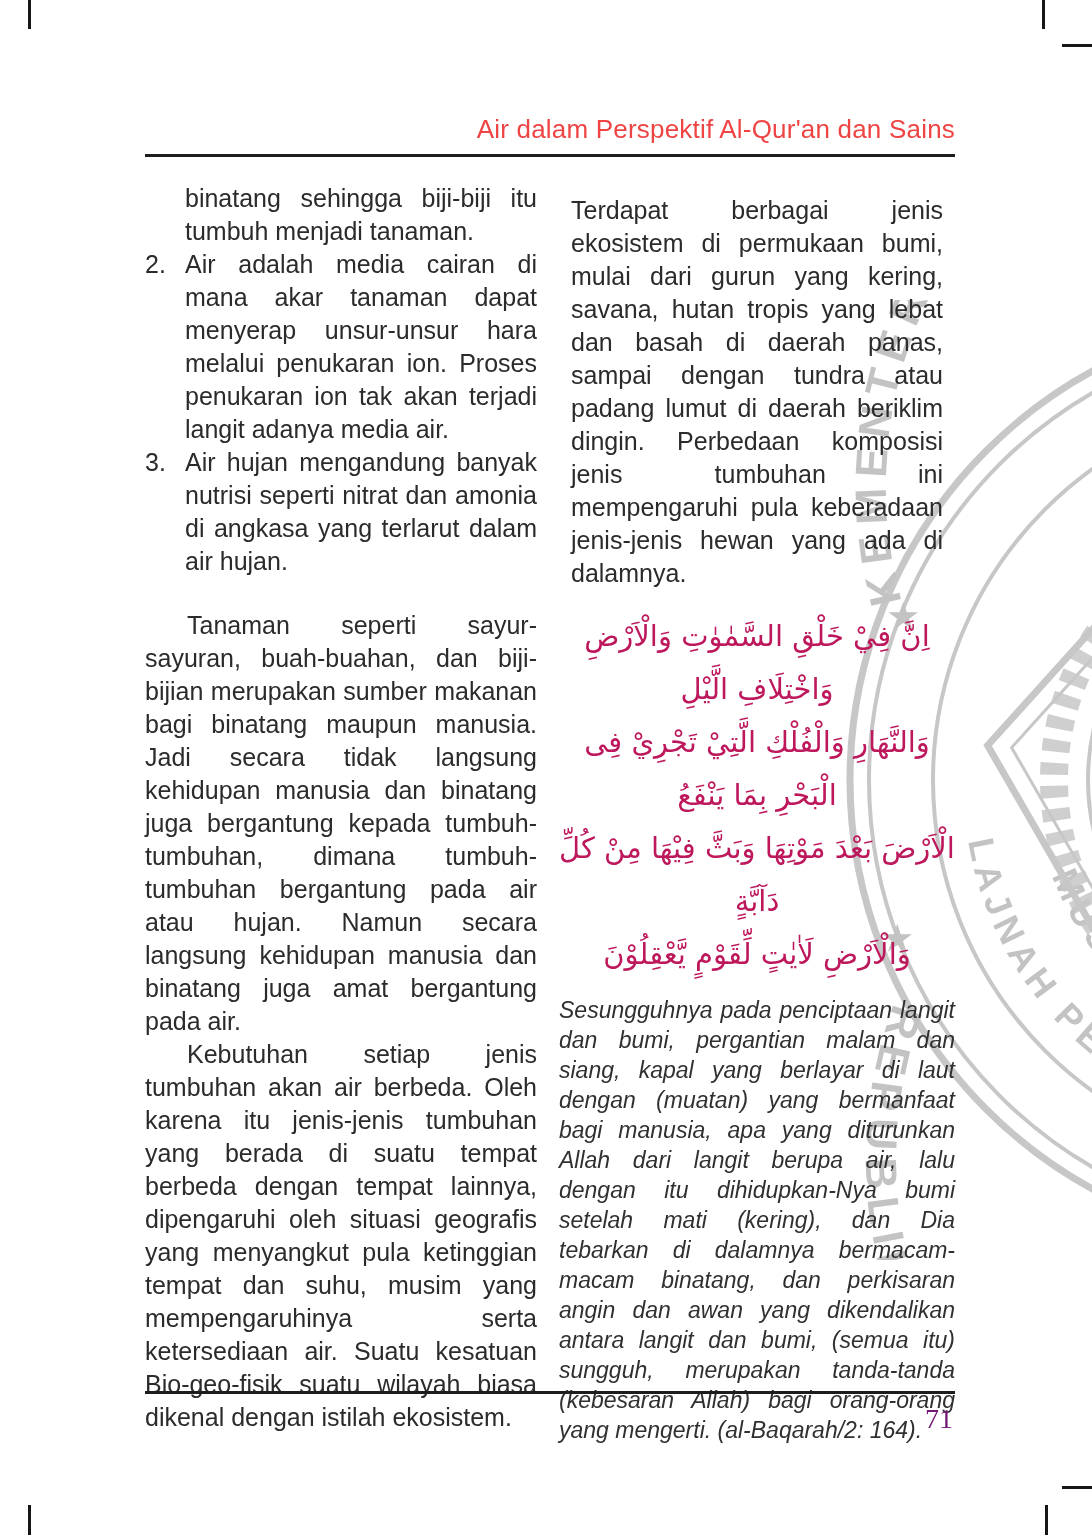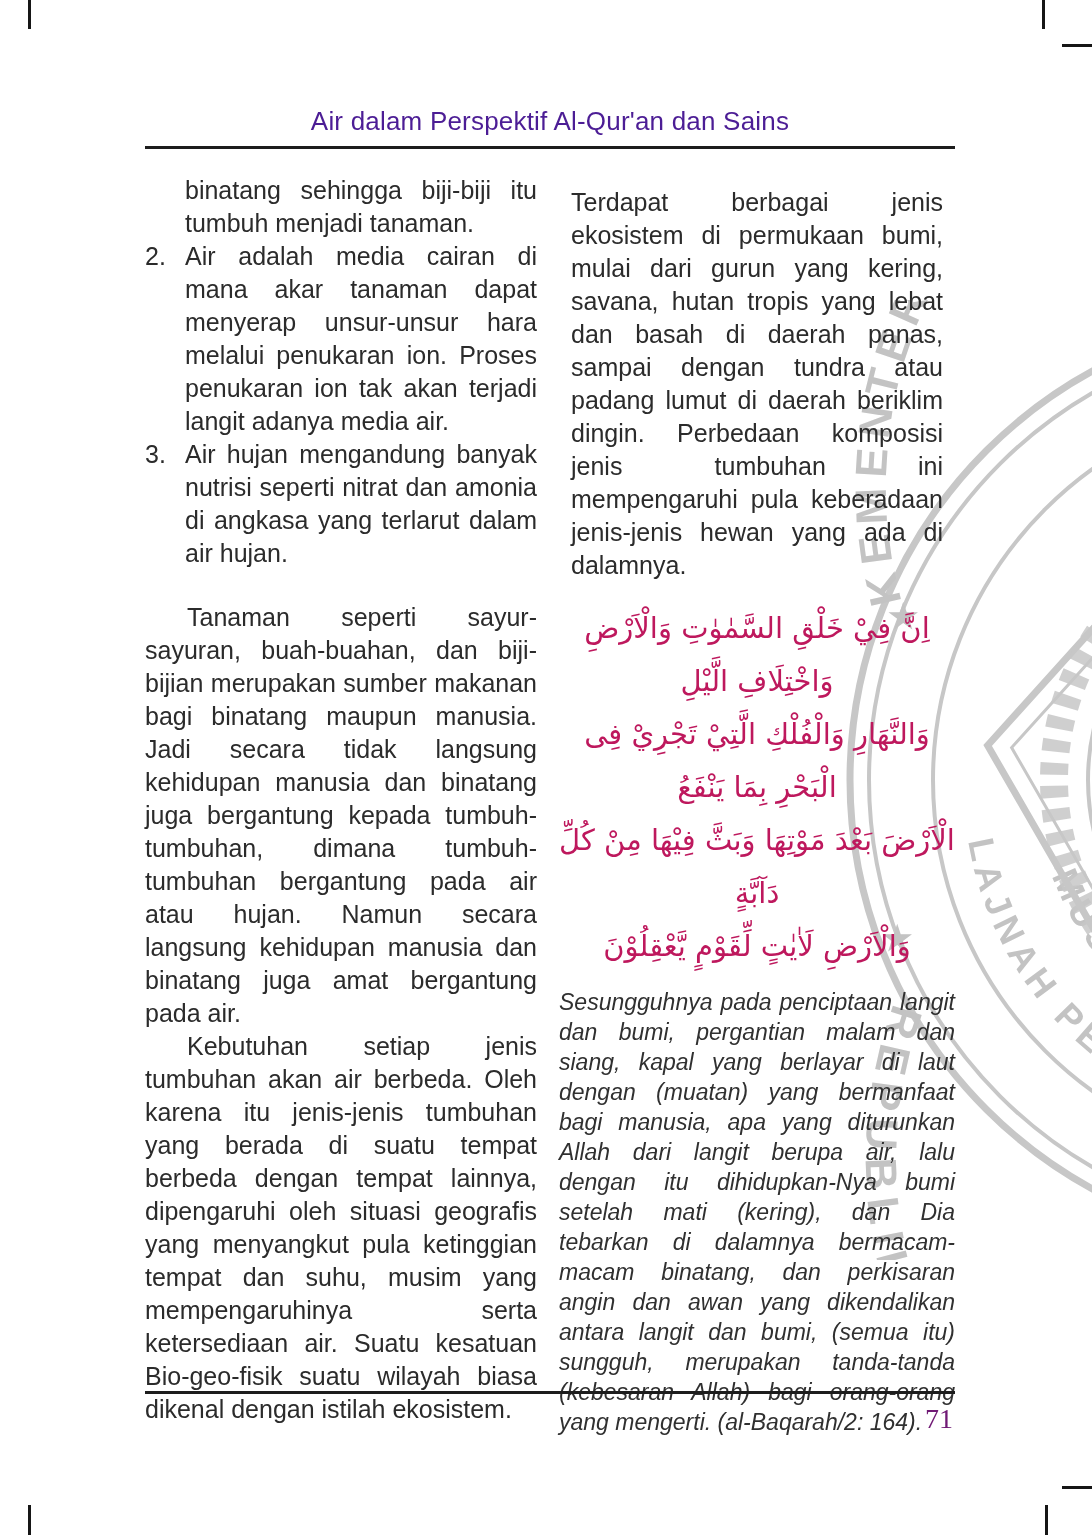--- a/index.html
+++ b/index.html
@@ -18,22 +18,22 @@
   .crop-brh{left:1062px;top:1486px;width:30px;height:3px;}
 
   
   .watermark{position:absolute;left:836px;top:300px;width:960px;height:960px;z-index:0;}
   .wm-stroke{fill:none;stroke:#c7c7c7;}
   .wm-text{fill:#c3c3c3;font-family:"Liberation Sans",sans-serif;font-weight:bold;}
 
   .content{position:absolute;left:145px;top:106px;width:810px;z-index:1;}
 
   .header-title{
-    text-align:center;font-size:26px;letter-spacing:0.2px;color:#4c1d95;
-    margin:0 0 9px 0;font-weight:normal;
+    text-align:right;font-size:26px;letter-spacing:0.2px;color:#ef4444;
+    margin:8px 0 9px 0;font-weight:normal;
   }
   .rule{height:3px;background:#1d1d1d;}
 
   .columns{display:flex;gap:22px;margin-top:25px;}
   .col-left{width:392px;}
   .col-right{width:396px;}
 
   .body-text{font-size:25px;line-height:33px;text-align:justify;}
   .list-item{display:flex;}
   .list-marker{width:40px;flex:none;font-size:25px;line-height:33px;}

